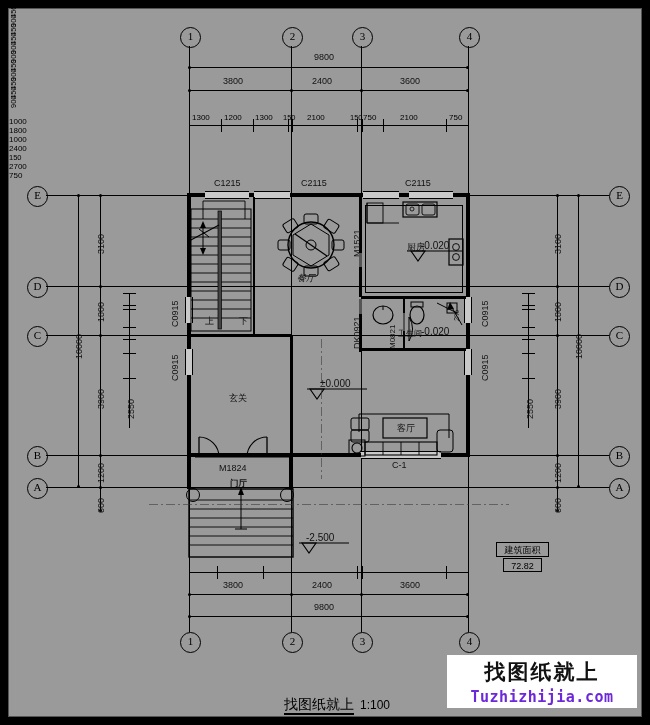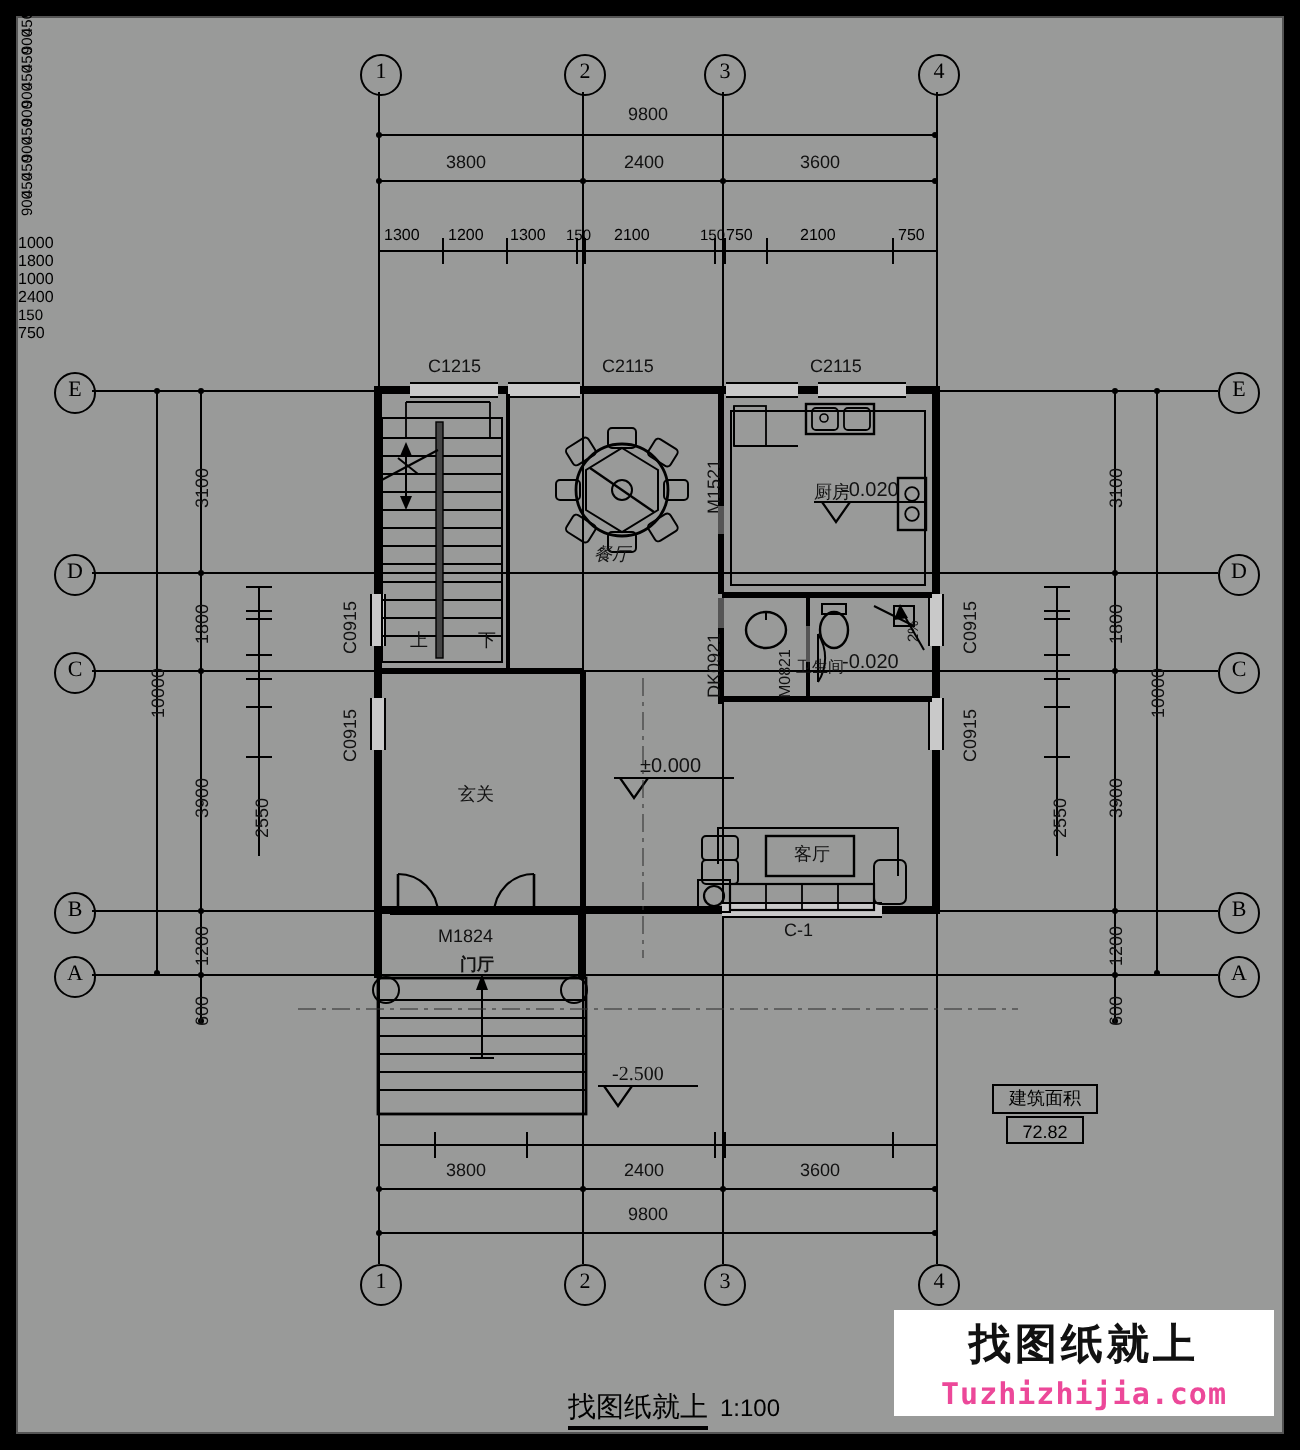--- a/index.html
+++ b/index.html
@@ -32,21 +32,21 @@
        background:#999a99;color:#000;font-size:11px;text-align:center;line-height:17px;
        font-family:"Liberation Serif",serif;}
   
   .box{position:absolute;border:1px solid #000;box-sizing:border-box;}
   .circ{position:absolute;border:1px solid #000;border-radius:50%;box-sizing:border-box;}
   
   
   #logo{position:absolute;background:#fff;display:flex;flex-direction:column;
         align-items:center;justify-content:center;}
   #logo .cn{font-family:"DejaVu Sans",sans-serif;font-weight:bold;color:#111;letter-spacing:2px;}
-  #logo .url{font-family:"DejaVu Sans Mono",monospace;font-weight:bold;color:#ec4899;letter-spacing:0.5px;}
+  #logo .url{font-family:"DejaVu Sans Mono",monospace;font-weight:bold;color:#6d28d9;letter-spacing:0.5px;}
   
   #title{position:absolute;left:275px;top:686px;}
   #title .main{font-family:"DejaVu Sans",sans-serif;font-size:14px;color:#000;
                border-bottom:2.5px solid #000;padding-bottom:1px;}
   #title .scale{font-family:"Liberation Sans",sans-serif;font-size:12px;color:#000;margin-left:6px;}
   
   .badge{position:absolute;border:1.2px solid #000;background:#999a99;
          font-family:"DejaVu Sans",sans-serif;font-size:9px;text-align:center;color:#000;
          padding:1px 3px;box-sizing:border-box;}
   svg{position:absolute;overflow:visible;}
@@ -393,21 +393,21 @@
     </g>
 
     <line x1="54" y1="2" x2="54" y2="42" stroke="#000" stroke-width="1"></line>
     <polygon points="54,0 51,8 57,8" fill="#000"></polygon>
     <line x1="48" y1="42" x2="60" y2="42" stroke="#000" stroke-width="1"></line>
   </svg>
 
   <div class="circ" style="left:177px;top:479px;width:14px;height:14px;border-width:1.4px;"></div>
   <div class="circ" style="left:271px;top:479px;width:14px;height:14px;border-width:1.4px;"></div>
 
-  <div class="t t10" style="left:297px;top:524px;font-family:Liberation Serif, serif;">-2.500</div>
+  <div class="t t10" style="left:297px;top:524px;">-2.500</div>
   <svg style="left:290px;top:533px;width:50px;height:14px;" viewBox="0 0 50 14">
     <line x1="0" y1="1" x2="50" y2="1" stroke="#000" stroke-width="1.1"></line>
     <polygon points="3,1 17,1 10,11" fill="none" stroke="#000" stroke-width="1.1"></polygon>
   </svg>
 
   <div class="axisline-h" style="left:140px;top:495px;width:360px;opacity:.55;"></div>
   <div class="axisline-v" style="left:312px;top:330px;height:140px;opacity:.55;"></div>
 
   <div class="dimline" style="left:180px;top:563px;width:279px;"></div>
   <div class="tick" style="left:180px;top:557px;width:1px;height:13px;"></div>
@@ -416,20 +416,21 @@
   <div class="tick" style="left:282px;top:557px;width:1px;height:13px;"></div>
   <div class="tick" style="left:348px;top:557px;width:1px;height:13px;"></div>
   <div class="tick" style="left:353px;top:557px;width:1px;height:13px;"></div>
   <div class="tick" style="left:437px;top:557px;width:1px;height:13px;"></div>
   <div class="tick" style="left:459px;top:557px;width:1px;height:13px;"></div>
   <div class="t8" style="left:183px;top:551px;">1000</div>
   <div class="t8" style="left:218px;top:551px;">1800</div>
   <div class="t8" style="left:257px;top:551px;">1000</div>
   <div class="t8" style="left:302px;top:551px;">2400</div>
   <div class="t7" style="left:341px;top:551px;">150</div>
+  <div class="t8" style="left:383px;top:551px;">2700</div>
   <div class="t8" style="left:440px;top:551px;">750</div>
 
   <div class="dimline" style="left:180px;top:585px;width:279px;"></div>
   <div class="dot" style="left:179px;top:584px;"></div>
   <div class="dot" style="left:281px;top:584px;"></div>
   <div class="dot" style="left:351px;top:584px;"></div>
   <div class="dot" style="left:457px;top:584px;"></div>
   <div class="t" style="left:214px;top:572px;">3800</div>
   <div class="t" style="left:303px;top:572px;">2400</div>
   <div class="t" style="left:391px;top:572px;">3600</div>

